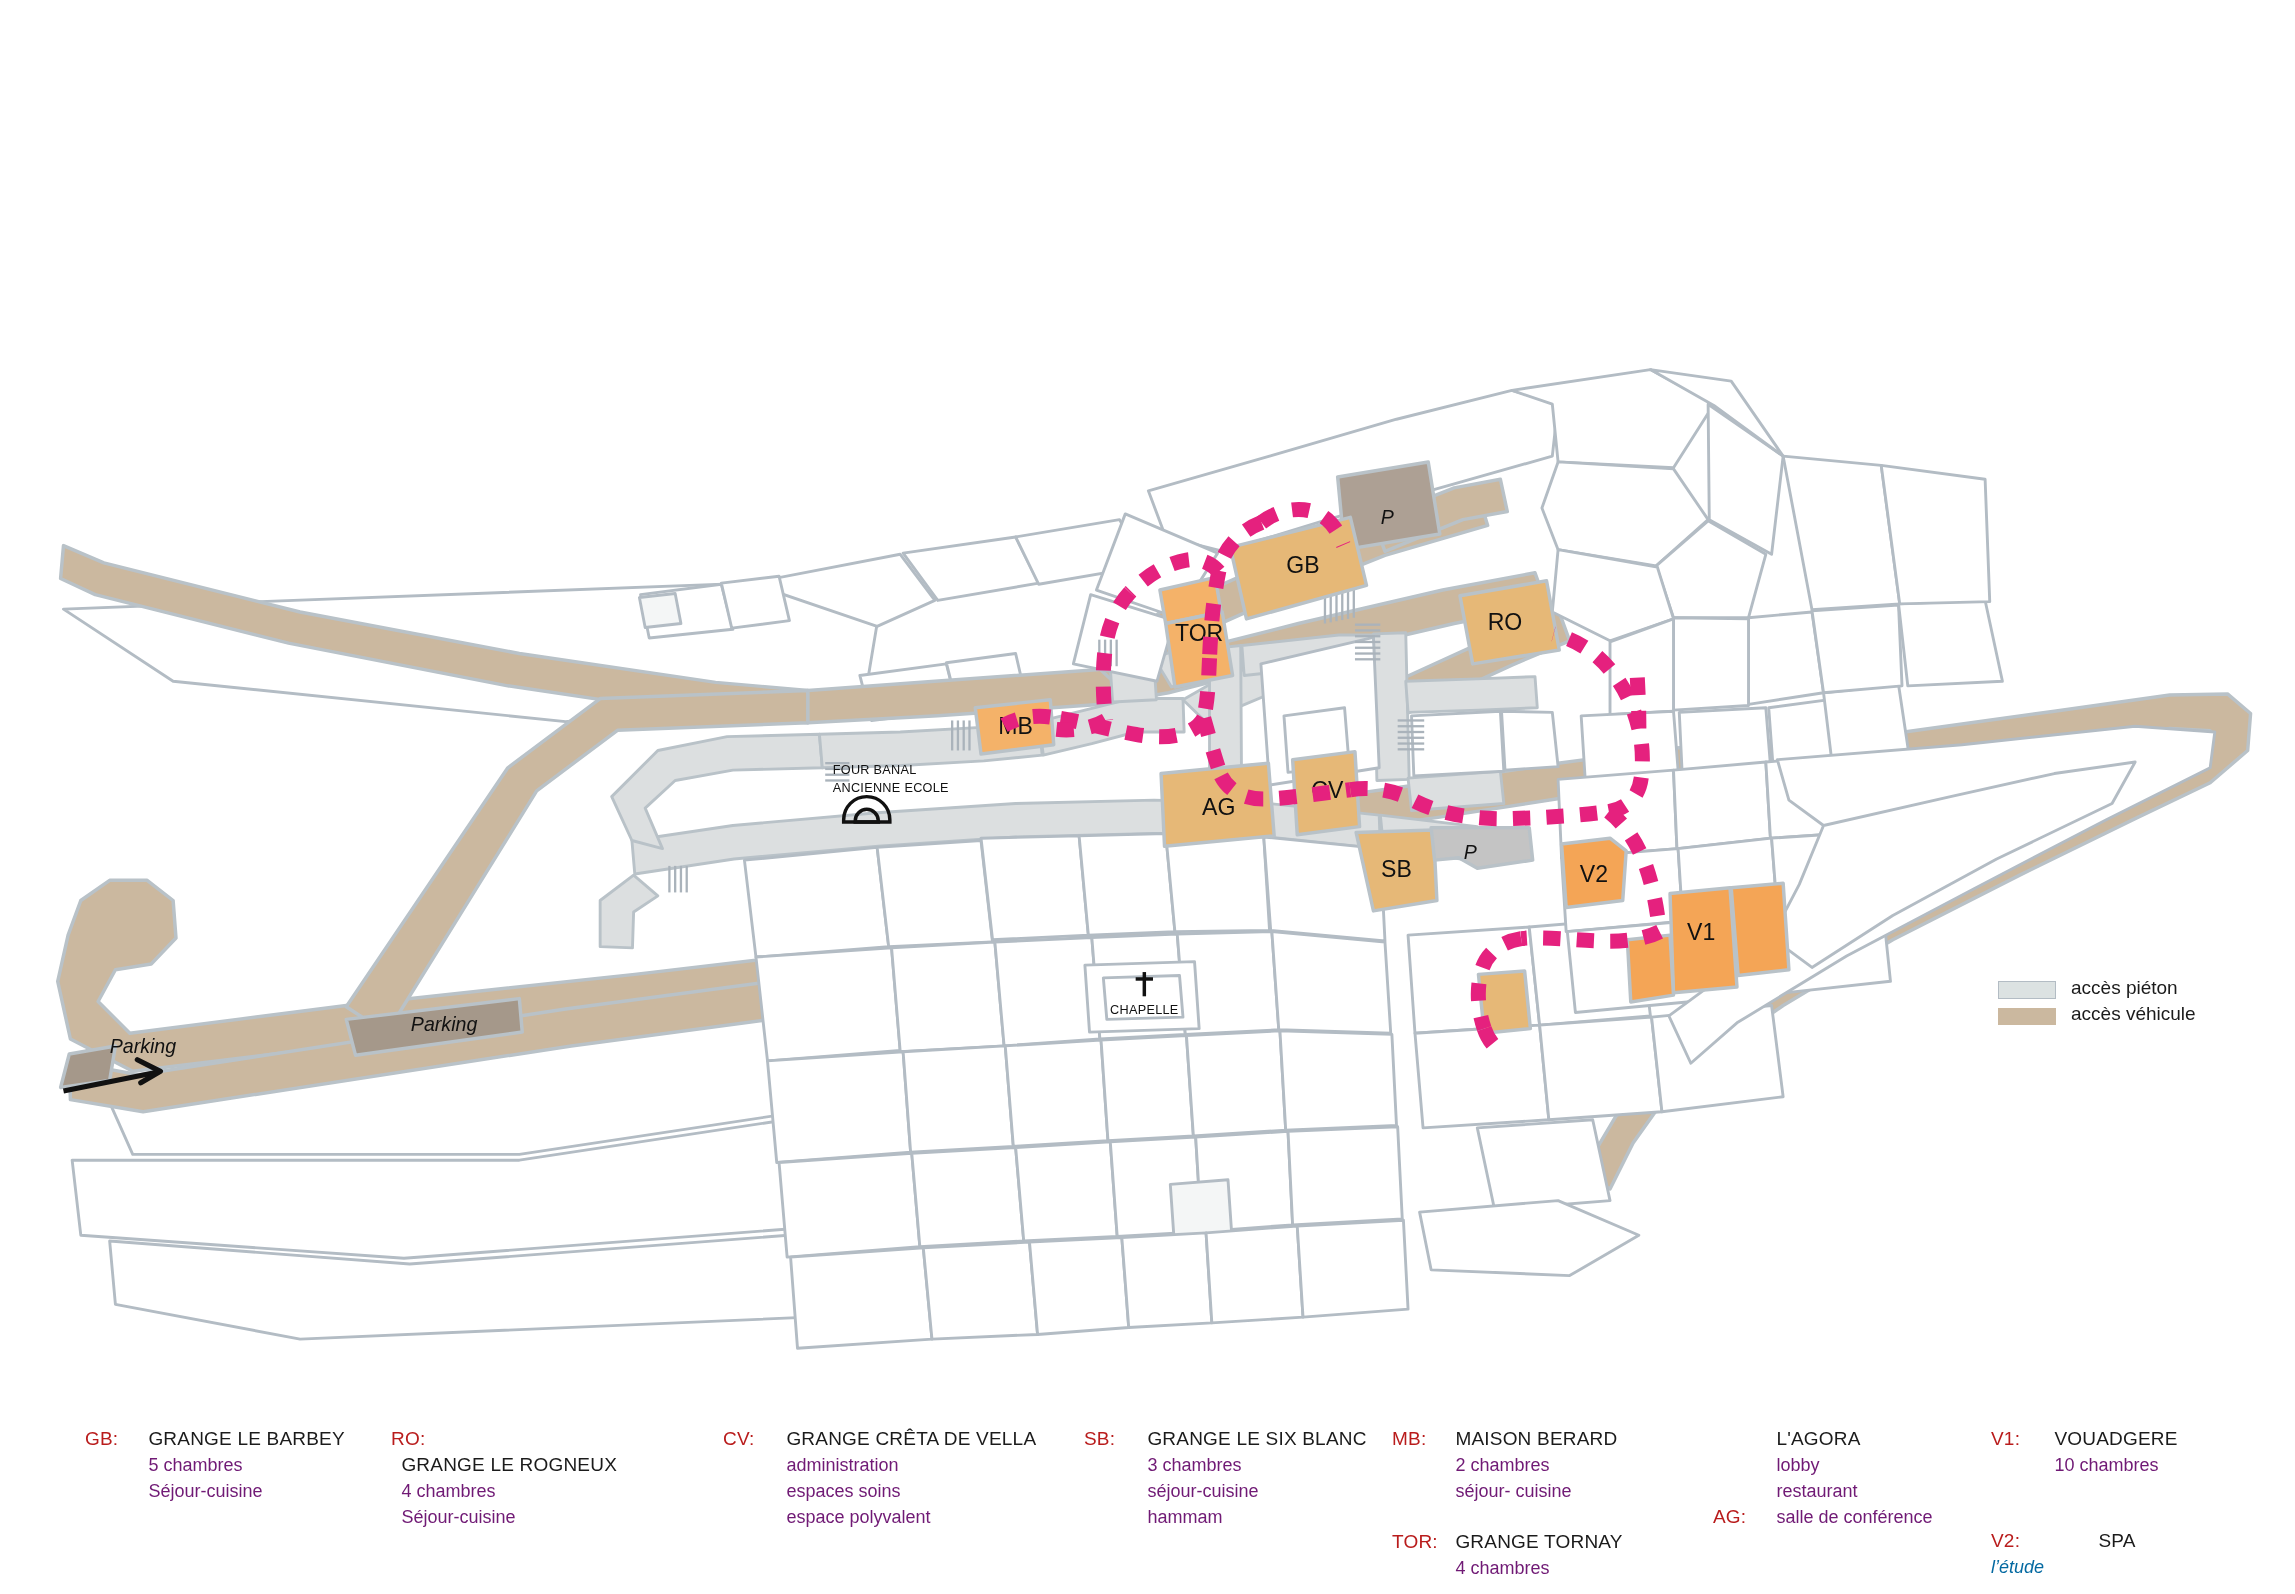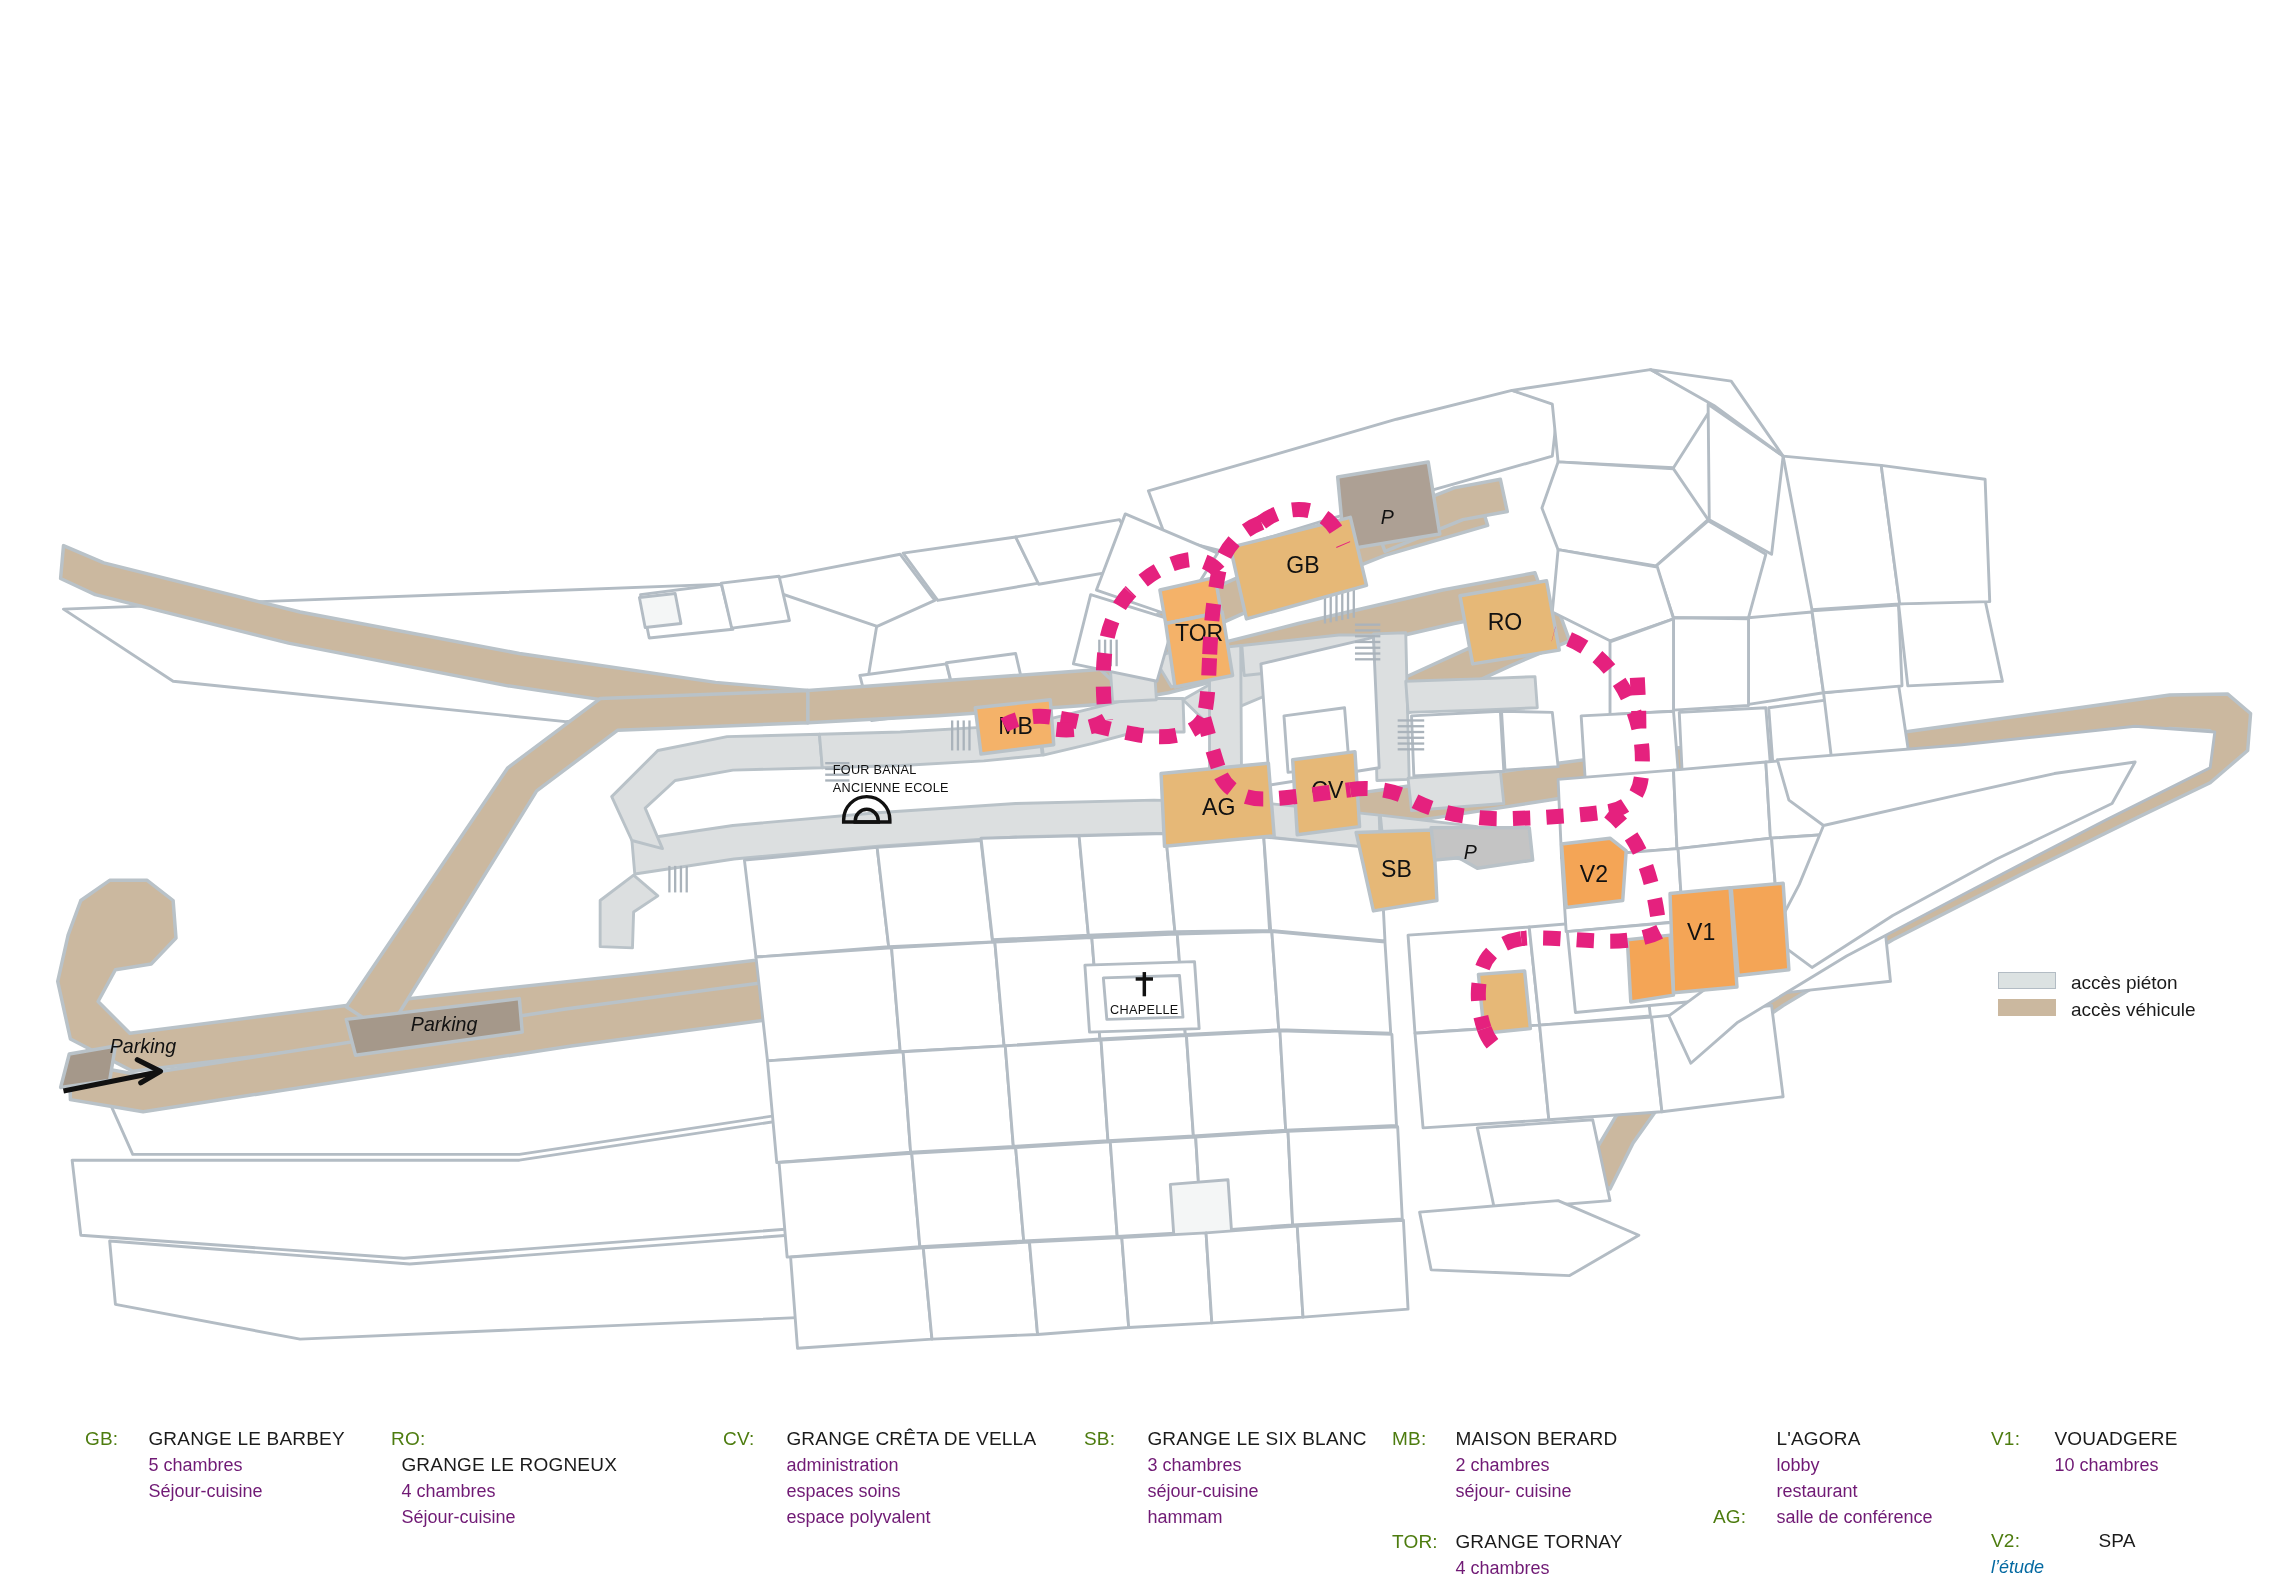--- a/index.html
+++ b/index.html
@@ -11,30 +11,30 @@
   }
   #page-title{
     position:absolute;left:85px;top:205px;
     font-size:21px;letter-spacing:1.2px;font-weight:400;color:#231f20;
     white-space:nowrap;
   }
   #map-svg{position:absolute;left:0;top:0;width:2295px;height:1595px;}
 
   
   #map-legend{position:absolute;left:1998px;top:972px;}
-  #map-legend .row{display:flex;align-items:flex-start;height:26.6px;}
+  #map-legend .row{display:flex;align-items:flex-end;height:26.6px;}
   #map-legend .sw{width:58px;height:17.3px;margin-right:15px;}
   #map-legend .sw.pieton{background:#dce2e2;border:1.7px solid #b3bcc4;box-sizing:border-box;}
   #map-legend .sw.vehicule{background:#cbb89f;}
   #map-legend .lbl{font-size:19px;color:#1b1b1b;white-space:nowrap;}
 
   
   #key{position:absolute;left:0;top:1426px;width:2295px;height:169px;}
   .key-col{position:absolute;display:flex;align-items:flex-start;}
-  .key-code{font-size:19px;letter-spacing:0.2px;white-space:nowrap;color:#4d7c0f;line-height:26px;}
+  .key-code{font-size:19px;letter-spacing:0.2px;white-space:nowrap;color:#b91c1c;line-height:26px;}
   .key-body{margin-left:10.4px;}
   .key-name{font-size:19px;letter-spacing:0.2px;white-space:nowrap;color:#1b1b1b;line-height:26px;}
   .key-line{font-size:18px;white-space:nowrap;color:#701a75;line-height:26px;}
   .key-note{font-size:18px;font-style:italic;white-space:nowrap;color:#0369a1;line-height:26px;}
 
   .map-label{font-size:40px;fill:#111111;font-family:"Liberation Sans","DejaVu Sans",sans-serif;}
   .map-label-sm{font-size:22px;fill:#111111;font-family:"Liberation Sans","DejaVu Sans",sans-serif;letter-spacing:.5px;}
   .map-label-it{font-size:34px;fill:#111111;font-style:italic;font-family:"Liberation Sans","DejaVu Sans",sans-serif;}
   .map-label-p{font-size:34px;fill:#111111;font-style:italic;font-family:"Liberation Sans","DejaVu Sans",sans-serif;}
 </style>

